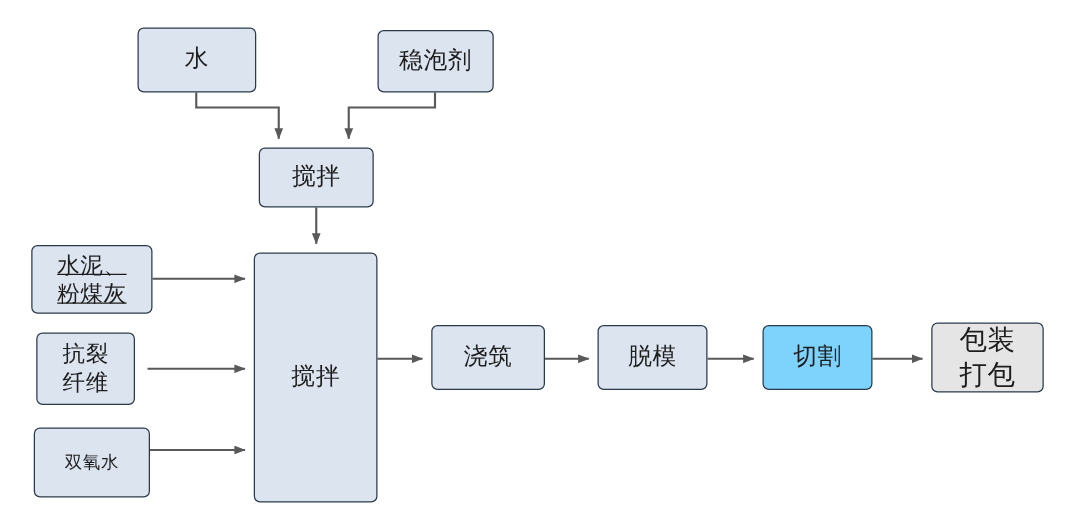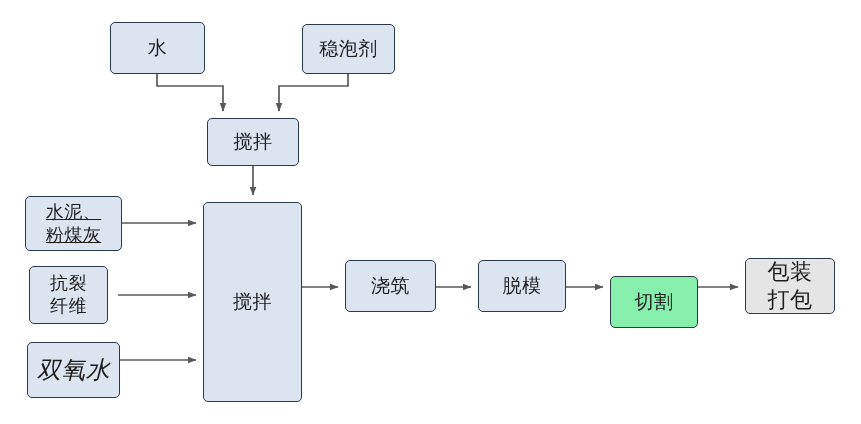--- a/index.html
+++ b/index.html
@@ -97,37 +97,37 @@
   <div class="node" style="left: 25px; top: 196px; width: 97px; height: 55px; font-size: 18px; background: rgb(220, 228, 239); border-color: rgb(43, 58, 74); color: rgb(29, 29, 29); text-decoration: underline;">
     <span class="node-label">水泥、
 粉煤灰</span>
   </div>
 
   <div class="node" style="left: 29px; top: 266px; width: 79px; height: 58px; font-size: 18px; background: rgb(220, 228, 239); border-color: rgb(43, 58, 74); color: rgb(29, 29, 29);">
     <span class="node-label">抗裂
 纤维</span>
   </div>
 
-  <div class="node" style="left: 27px; top: 342px; width: 93px; height: 56px; font-size: 24px; background: rgb(220, 228, 239); border-color: rgb(43, 58, 74); color: rgb(29, 29, 29); font-style: italic;">
+  <div class="node" style="left: 27px; top: 342px; width: 93px; height: 56px; font-size: 14px; background: rgb(220, 228, 239); border-color: rgb(43, 58, 74); color: rgb(29, 29, 29);">
     <span class="node-label">双氧水</span>
   </div>
 
   <div class="node" style="left: 203px; top: 202px; width: 99px; height: 200px; font-size: 19px; background: rgb(220, 228, 239); border-color: rgb(43, 58, 74); color: rgb(29, 29, 29);">
     <span class="node-label">搅拌</span>
   </div>
 
   <div class="node" style="left: 345px; top: 260px; width: 91px; height: 52px; font-size: 19px; background: rgb(220, 228, 239); border-color: rgb(43, 58, 74); color: rgb(29, 29, 29);">
     <span class="node-label">浇筑</span>
   </div>
 
   <div class="node" style="left: 478px; top: 260px; width: 88px; height: 52px; font-size: 19px; background: rgb(220, 228, 239); border-color: rgb(43, 58, 74); color: rgb(29, 29, 29);">
     <span class="node-label">脱模</span>
   </div>
 
-  <div class="node" style="left: 610px; top: 260px; width: 88px; height: 52px; font-size: 19px; background: #86efac; border-color: rgb(43, 58, 74); color: rgb(29, 29, 29); margin-top: 16px;">
+  <div class="node" style="left: 610px; top: 260px; width: 88px; height: 52px; font-size: 19px; background: #7dd3fc; border-color: rgb(43, 58, 74); color: rgb(29, 29, 29);">
     <span class="node-label">切割</span>
   </div>
 
   <div class="node" style="left: 745px; top: 258px; width: 90px; height: 56px; font-size: 22px; background: #e5e5e5; border-color: rgb(43, 58, 74); color: rgb(29, 29, 29);">
     <span class="node-label">包装
 打包</span>
   </div>
 
 </div>
 

